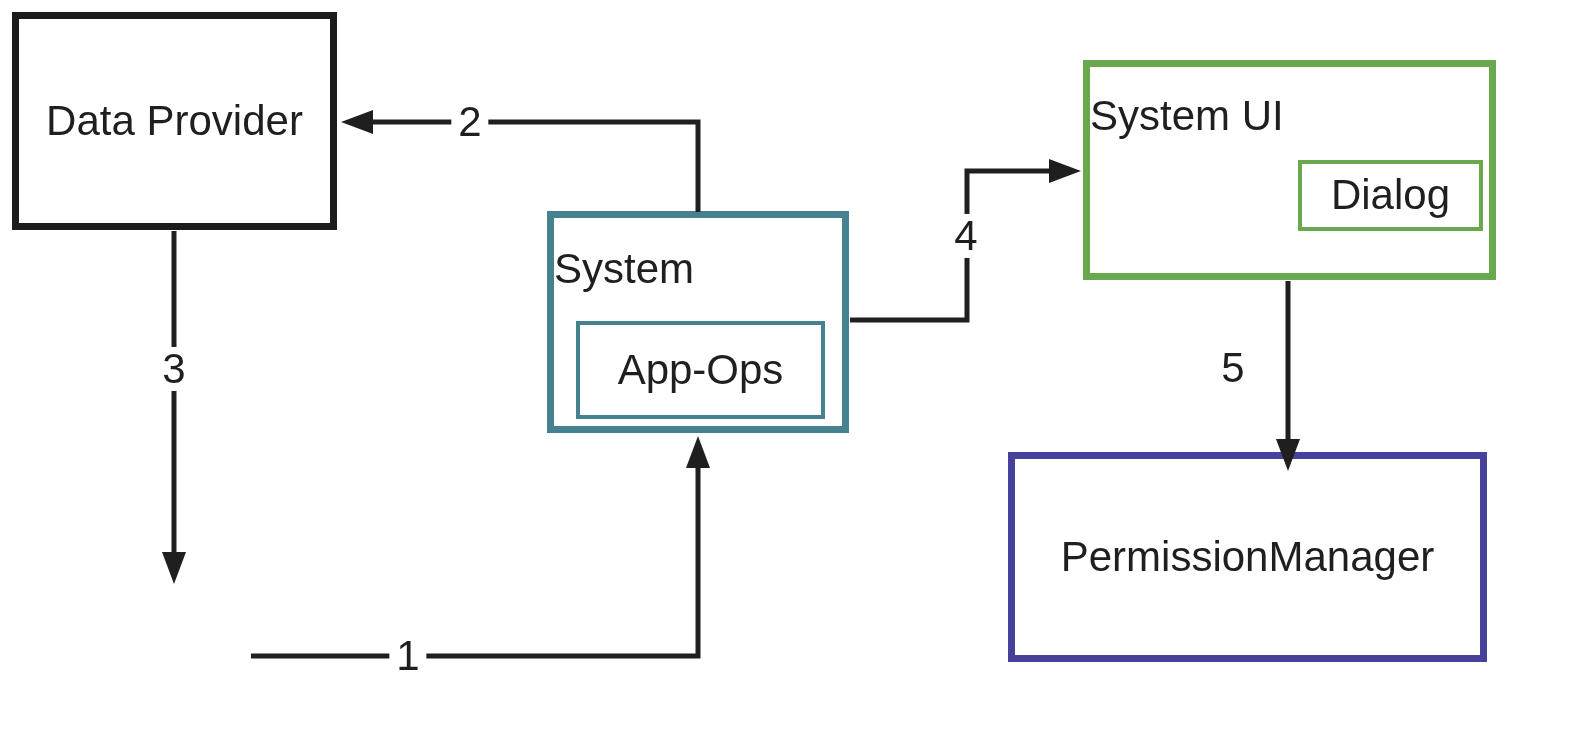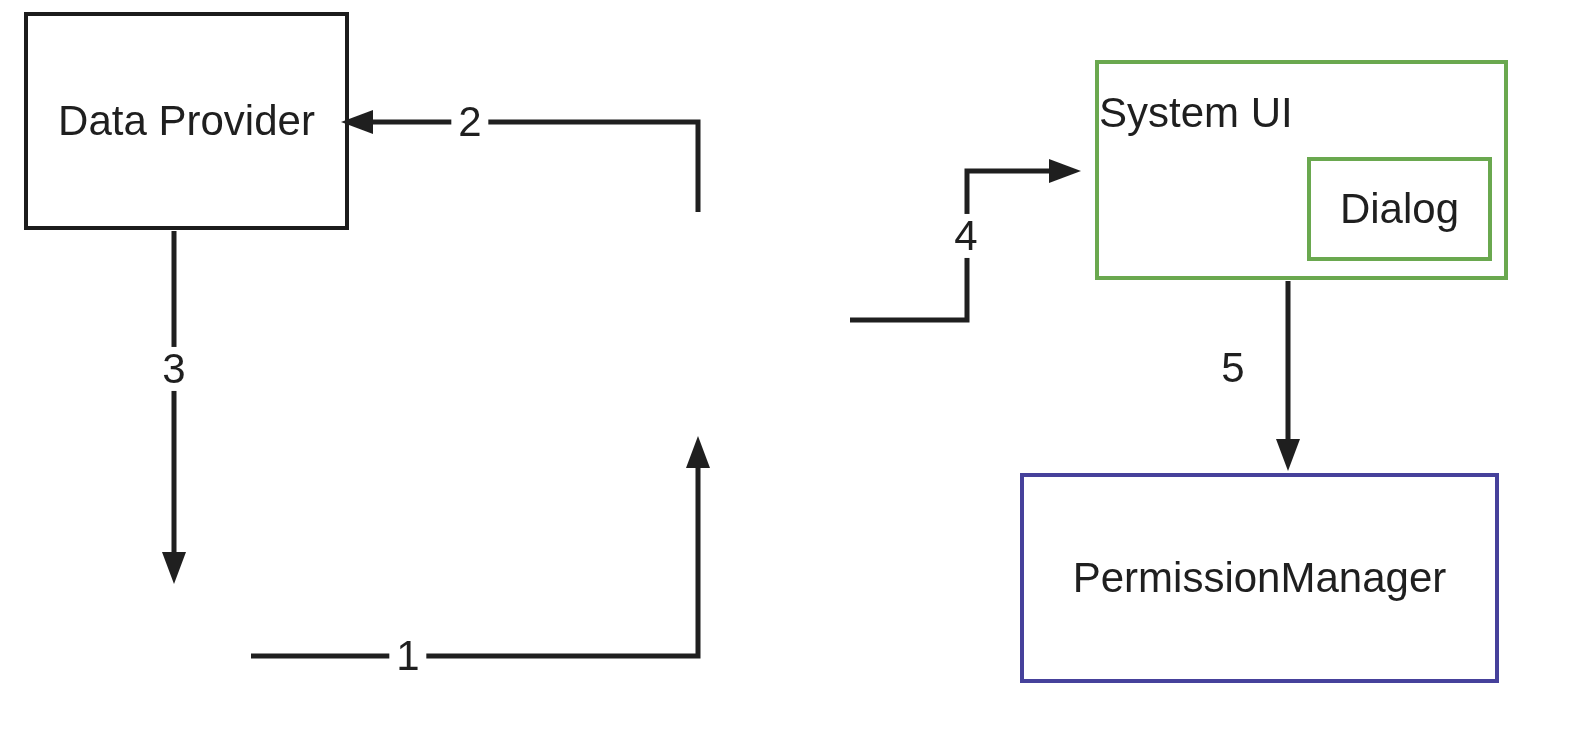--- a/index.html
+++ b/index.html
@@ -9,27 +9,26 @@
     height: 740px;
     background: #ffffff;
     font-family: "Liberation Sans", sans-serif;
     color: #1f1f1f;
     overflow: hidden;
   }
   .node {
     position: absolute;
     box-sizing: border-box;
     background: #ffffff;
-    border: 4px solid #737373;
+    border: 7px solid #737373;
     display: flex;
     align-items: center;
     justify-content: center;
     font-size: 42px;
     line-height: 1.1;
-    margin-left: 12px;
   }
   .node .title {
     white-space: nowrap;
   }
   .node.has-children {
     align-items: flex-start;
   }
   .node.has-children .title {
     position: absolute;
     left: 0; right: 0;
@@ -46,22 +45,22 @@
     font-size: 42px;
   }
   
   #node-data-provider { left: 12px;  top: 12px;  width: 325px; height: 218px; }
   #node-app           { left: 103px; top: 587px; width: 147px; height: 133px; }
   #node-system        { left: 547px; top: 211px; width: 302px; height: 222px; }
   #node-system .title    { top: 28px; }
   #inner-app-ops      { left: 22px;  top: 103px; width: 249px; height: 98px; }
   #node-system-ui     { left: 1083px; top: 60px; width: 413px; height: 220px; }
   #node-system-ui .title { top: 26px; }
-  #inner-dialog       { left: 208px; top: 93px;  width: 185px; height: 104px; }
-  #node-permission-manager { left: 1008px; top: 473px; width: 479px; height: 210px; }
+  #inner-dialog       { left: 208px; top: 93px;  width: 185px; height: 71px; }
+  #node-permission-manager { left: 1008px; top: 452px; width: 479px; height: 210px; }
 
   svg.edges {
     position: absolute;
     left: 0; top: 0;
     width: 1588px;
     height: 740px;
     pointer-events: none;
   }
   svg.edges .edge-line {
     fill: none;
@@ -89,20 +88,26 @@
 </head>
 <body>
 
 <div class="canvas">
 
   <div class="node" id="node-data-provider" style="border-color: rgb(28, 28, 28);">
     <span class="title">Data Provider</span>
   </div>
 
 
+  <div class="node has-children" id="node-system" style="border-color: rgb(69, 129, 142);">
+    <span class="title">System</span>
+    <div class="inner-node" id="inner-app-ops" style="border-color: rgb(69, 129, 142);">
+      <span>App-Ops</span>
+    </div>
+  </div>
 
   <div class="node has-children" id="node-system-ui" style="border-color: rgb(106, 168, 79);">
     <span class="title">System UI</span>
     <div class="inner-node" id="inner-dialog" style="border-color: rgb(106, 168, 79);">
       <span>Dialog</span>
     </div>
   </div>
 
   <div class="node" id="node-permission-manager" style="border-color: rgb(70, 65, 155);">
     <span class="title">PermissionManager</span>

